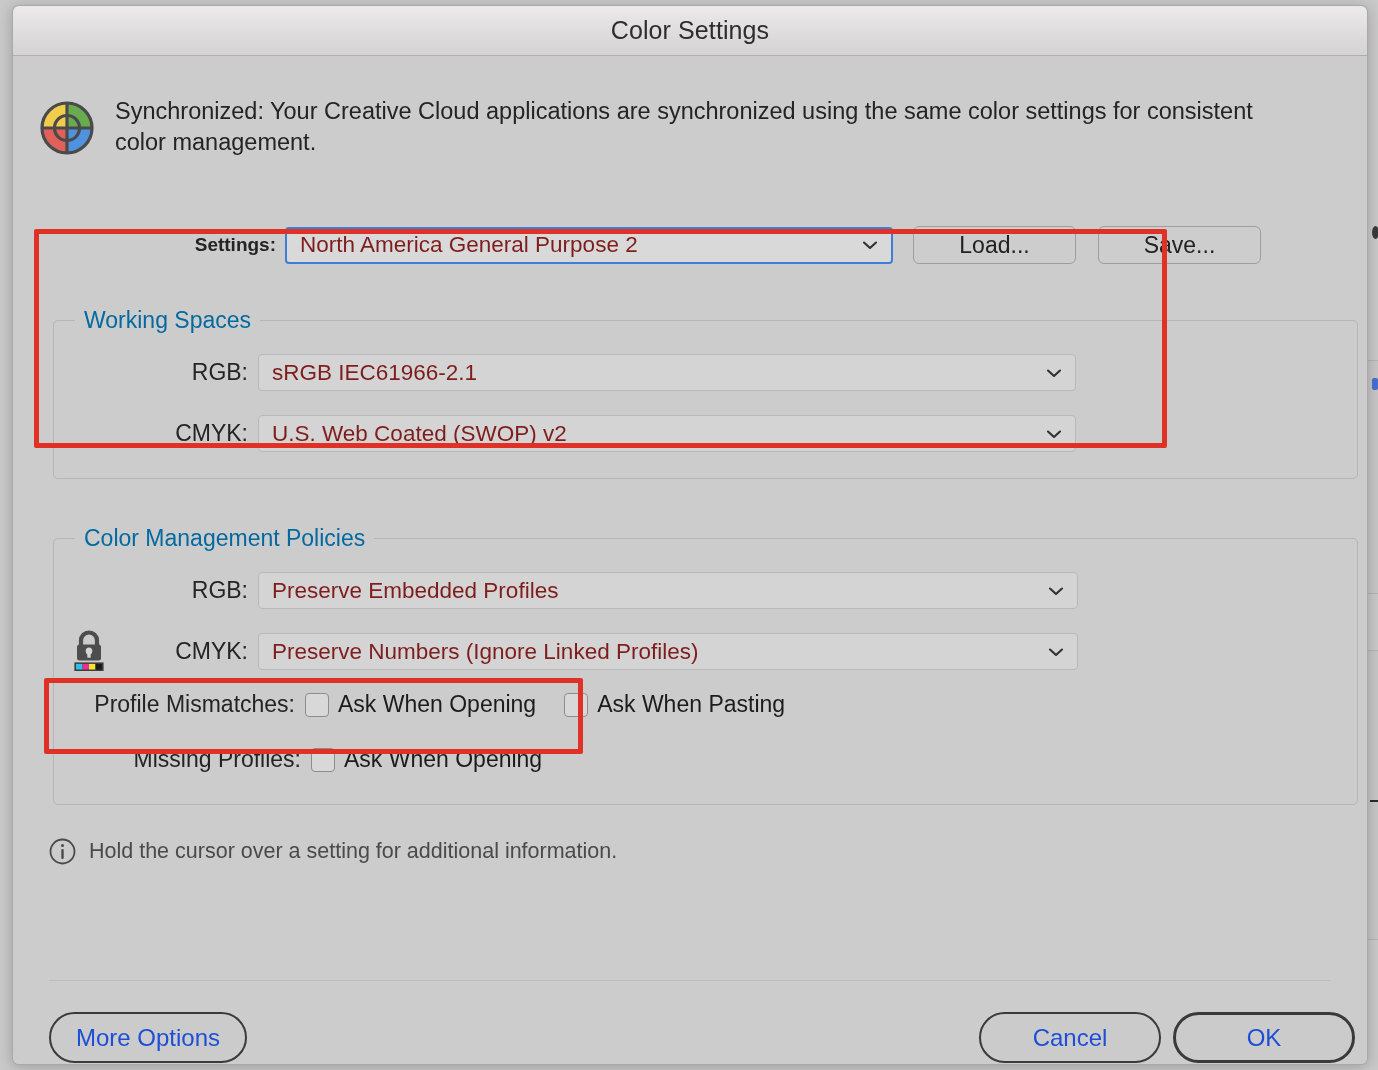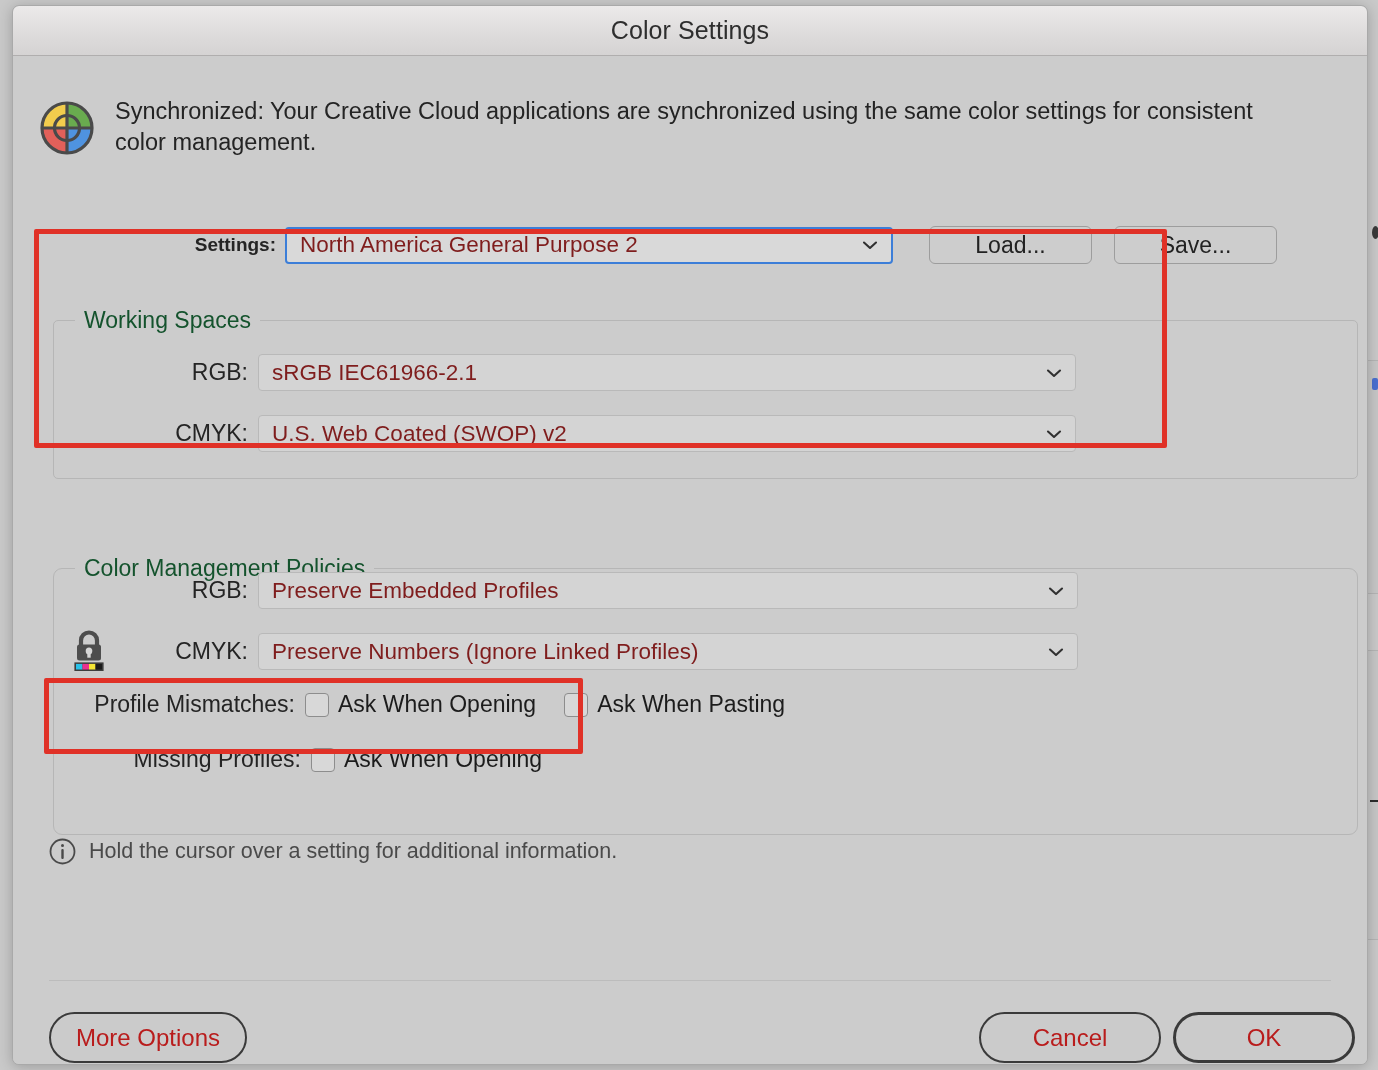--- a/index.html
+++ b/index.html
@@ -140,43 +140,43 @@
     background: #cdcdcd;
     border: 1px solid #9d9d9d;
     border-radius: 6px;
     font-size: 23px;
     color: #222;
     display: flex;
     align-items: center;
     justify-content: center;
     box-sizing: border-box;
   }
-  #load-button { width: 163px; margin-left: 36px; }
+  #load-button { width: 163px; margin-left: 20px; }
   #save-button { width: 163px; margin-left: 22px; }
 
   
   .groupbox {
     position: absolute;
     border: 1px solid #b6b6b6;
     border-radius: 5px;
     background: transparent;
   }
   .group-title {
     position: absolute;
     top: -14px;
     left: 21px;
     padding: 0 9px;
     background: #cccccc;
     font-size: 23px;
-    color: #14532d;
+    color: #0369a1;
     white-space: nowrap;
   }
 
   #ws-group   { left: 40px; top: 264px; width: 1303px; height: 157px; }
-  #cmp-group  { left: 40px; top: 512px; width: 1303px; height: 265px; border-radius: 9px; }
+  #cmp-group  { left: 40px; top: 482px; width: 1303px; height: 265px; }
 
   .field-row {
     position: absolute;
     left: 0;
     width: 100%;
     display: flex;
     align-items: center;
   }
   .field-label {
     width: 245px;
@@ -242,21 +242,21 @@
   }
   .pillbtn {
     position: absolute;
     background: #cbcbcb;
     border: 2px solid #3a3a3a;
     border-radius: 26px;
     display: flex;
     align-items: center;
     justify-content: center;
     font-size: 24px;
-    color: #b91c1c;
+    color: #1d4ed8;
     box-sizing: border-box;
     height: 51px;
   }
   #more-options-button { left: 36px;  top: 956px; width: 198px; }
   #cancel-button       { left: 966px; top: 956px; width: 182px; }
   #ok-button           { left: 1160px;top: 956px; width: 182px; border-width: 3.5px; }
 
   
   .annot {
     position: absolute;

